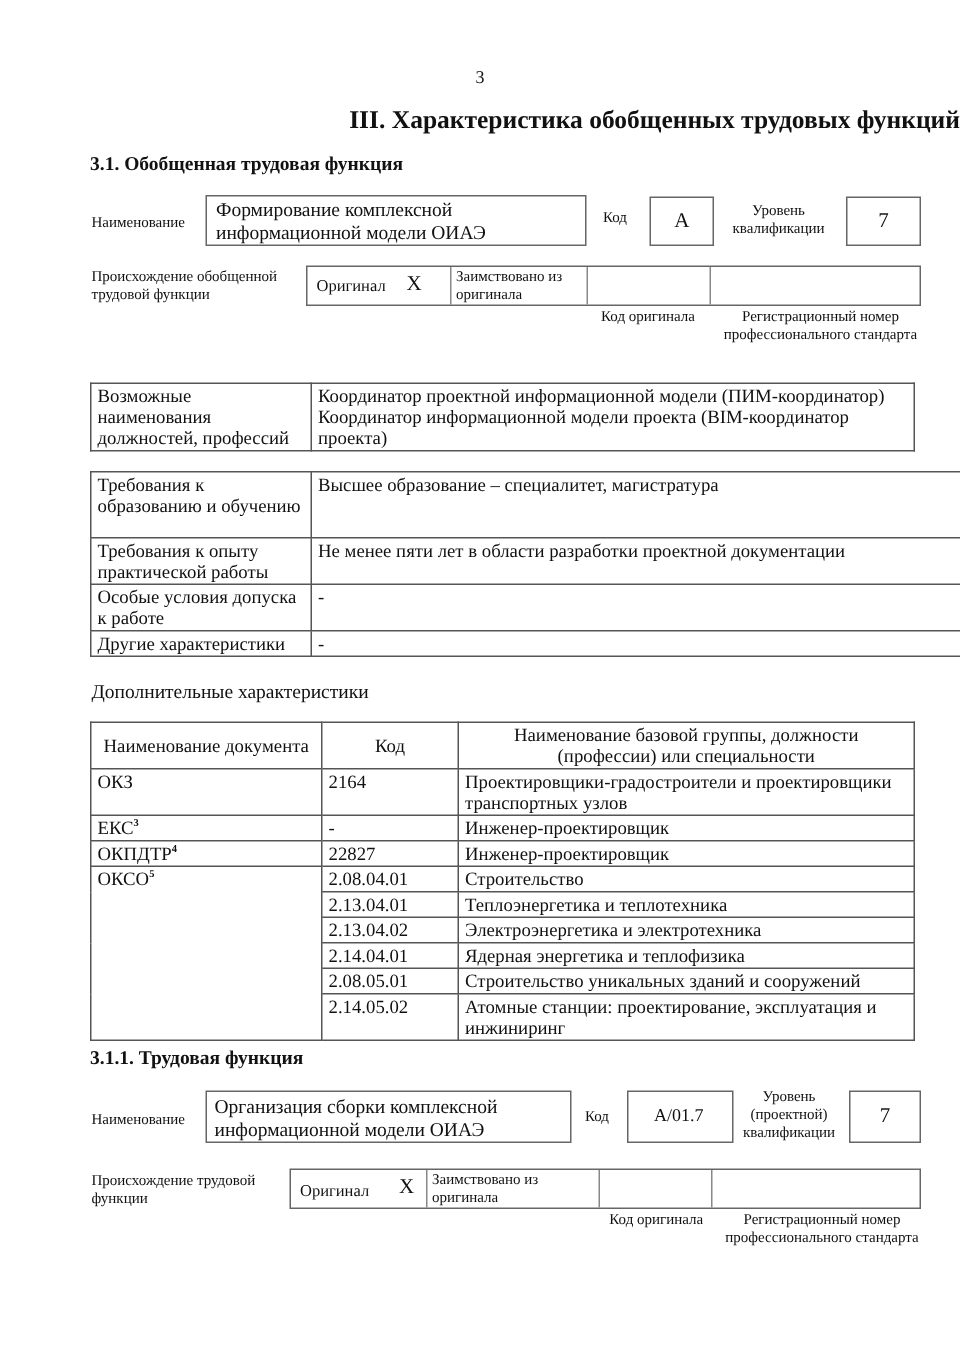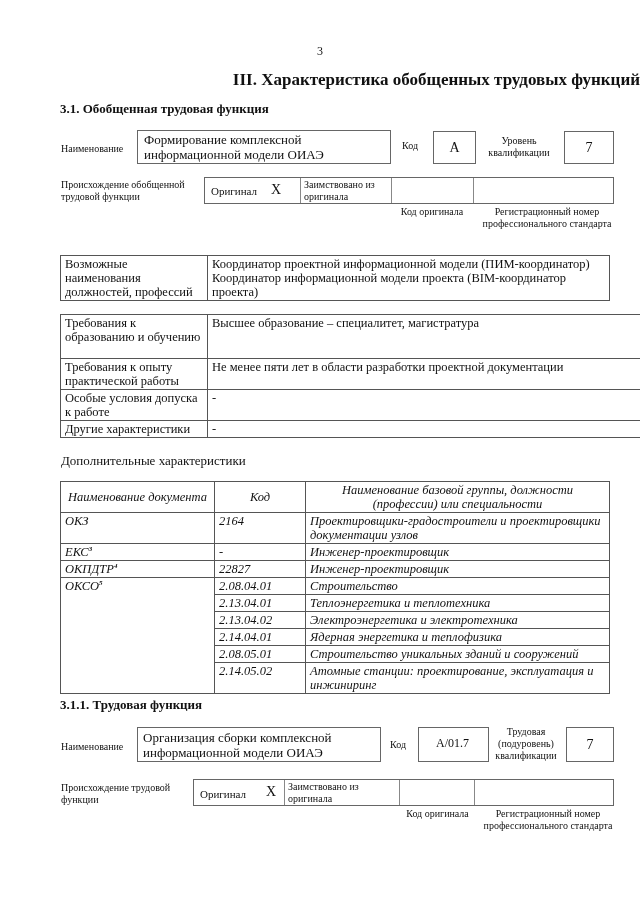--- a/index.html
+++ b/index.html
@@ -77,33 +77,33 @@
     <td>-</td>
   </tr>
   <tr>
     <td>Другие характеристики</td>
     <td>-</td>
   </tr>
 </tbody>
   </table>
 
 <div class="abs" style="left:61px; top:453px; font-size:13px;">Дополнительные характеристики</div>
-<table class="t" id="add-table" style="left:60px; top:481px; width:550px;font-style:italic;">
+<table class="t" id="add-table" style="left:60px; top:481px; width:550px;">
   <tbody>
       <tr>
     <th style="width:145px;">Наименование документа</th>
     <th style="width:82px;">Код</th>
     <th>Наименование базовой группы, должности (профессии) или специальности</th>
   </tr>
   </tbody>
     <tbody id="add-body">
       <tr>
         <td class="bold" rowspan="1"><span>ОКЗ</span></td>
         <td>2164</td>
-        <td>Проектировщики-градостроители и проектировщики документации узлов</td>
+        <td>Проектировщики-градостроители и проектировщики транспортных узлов</td>
       </tr>
       <tr>
         <td class="bold" rowspan="1"><span>ЕКС</span><sup>3</sup></td>
         <td>-</td>
         <td>Инженер-проектировщик</td>
       </tr>
       <tr>
         <td class="bold" rowspan="1"><span>ОКПДТР</span><sup>4</sup></td>
         <td>22827</td>
         <td>Инженер-проектировщик</td>
@@ -135,21 +135,21 @@
       </tr>
     </tbody>
 </table>
 
 <div class="abs" style="left:60px; top:697px; font-size:13px; font-weight:bold;">3.1.1. Трудовая функция</div>
 
 <div class="abs lbl-sm" style="left:61px; top:741px;">Наименование</div>
 <div class="box cell-text" style="left:137px; top:727px; width:244px; height:35px; padding:2px 5px;">Организация сборки комплексной информационной модели ОИАЭ</div>
 <div class="abs lbl-sm" style="left:390px; top:739px;">Код</div>
 <div class="box cell-text" style="left:418px; top:727px; width:71px; height:35px; padding:8px 17px; font-size:12px;">A/01.7</div>
-<div class="abs lbl-sm center" style="left:490px; top:726px; width:72px;">Трудовая (подуровень) квалификации</div>
+<div class="abs lbl-sm center" style="left:490px; top:726px; width:72px;">Уровень (проектной) квалификации</div>
 <div class="box center cell-text" style="left:566px; top:727px; width:48px; height:35px; font-size:14px;">7</div>
 
 <div class="abs lbl-sm" style="left:61px; top:782px; width:130px;">Происхождение трудовой функции</div>
 <div class="box" style="left:193px; top:779px; width:421px; height:27px;">
   <div class="abs lbl-sm" style="left:6px; top:8px; font-size:11px;">Оригинал</div>
   <div class="abs" style="left:72px; top:4px; font-size:14px;">X</div>
   <div class="abs" style="left:90px; top:0; width:1px; height:25px; background:#888;"></div>
   <div class="abs lbl-sm" style="left:94px; top:1px; width:100px;">Заимствовано из оригинала</div>
   <div class="abs" style="left:205px; top:0; width:1px; height:25px; background:#888;"></div>
   <div class="abs" style="left:280px; top:0; width:1px; height:25px; background:#888;"></div>

